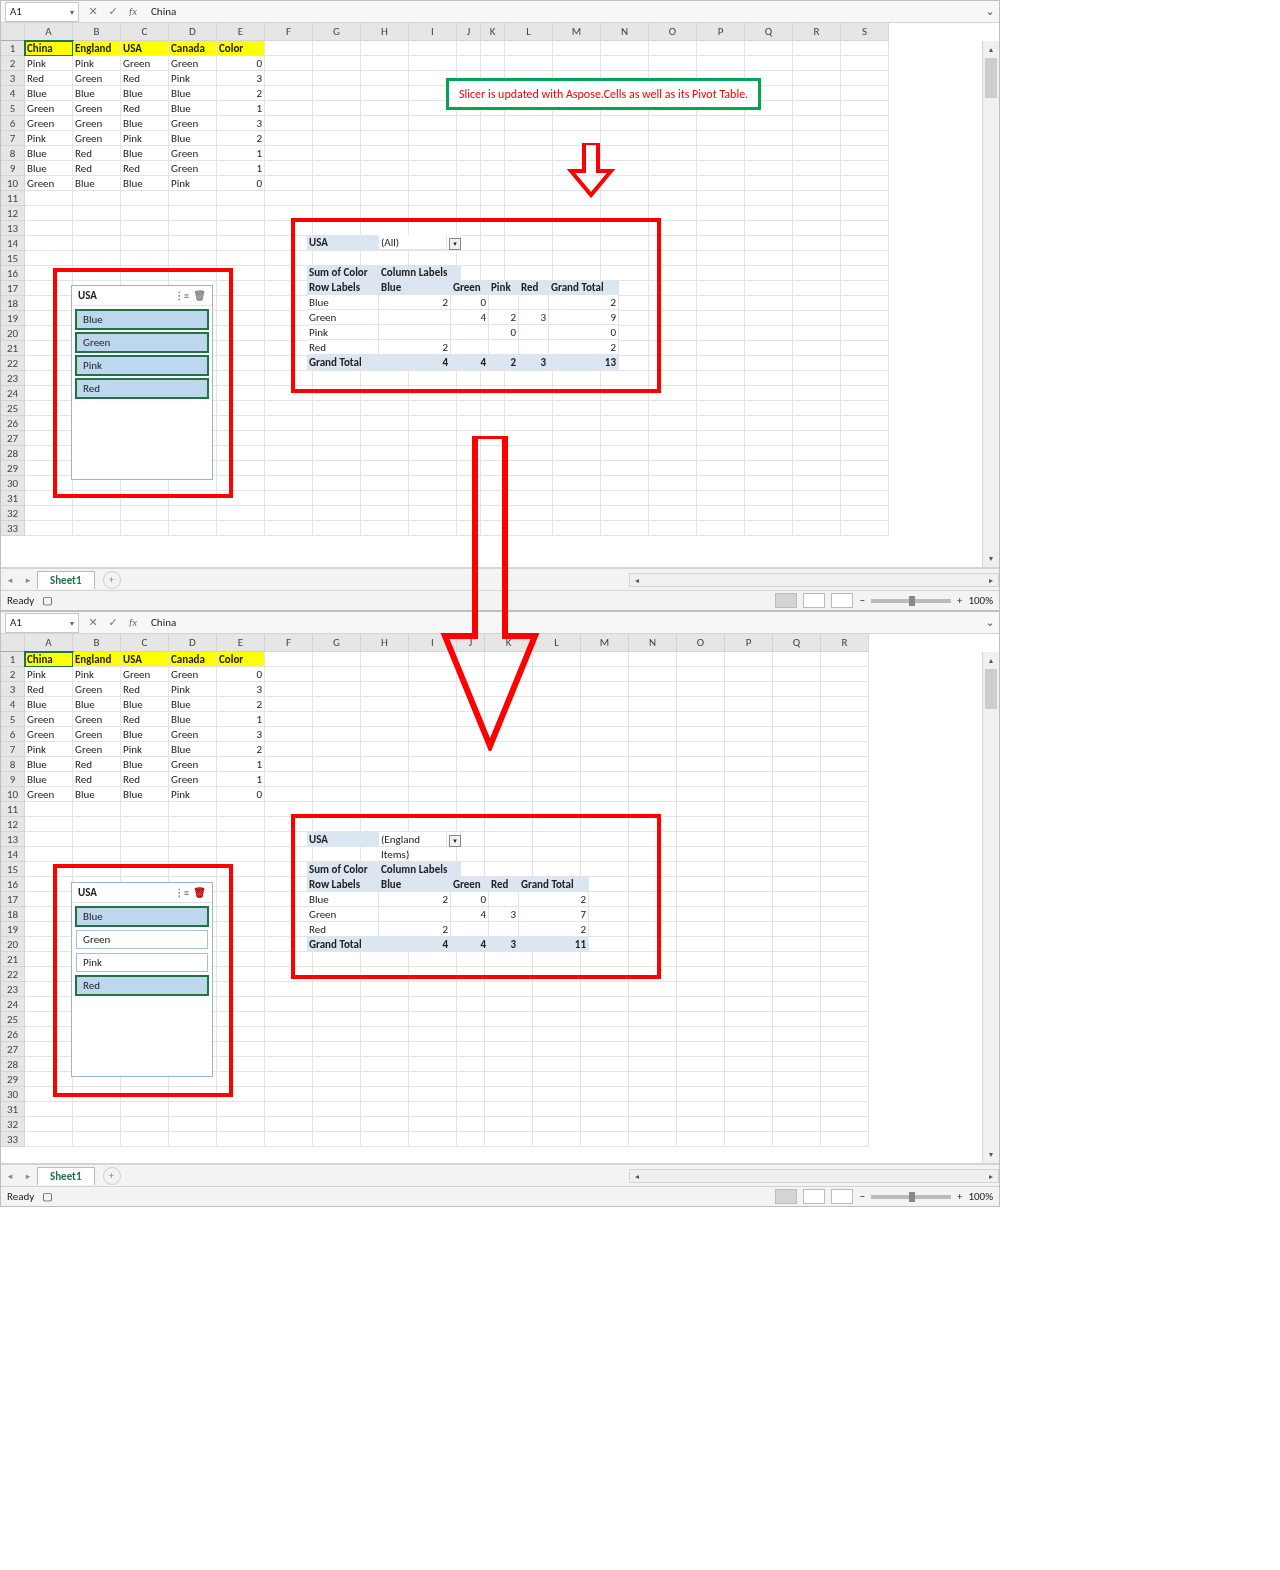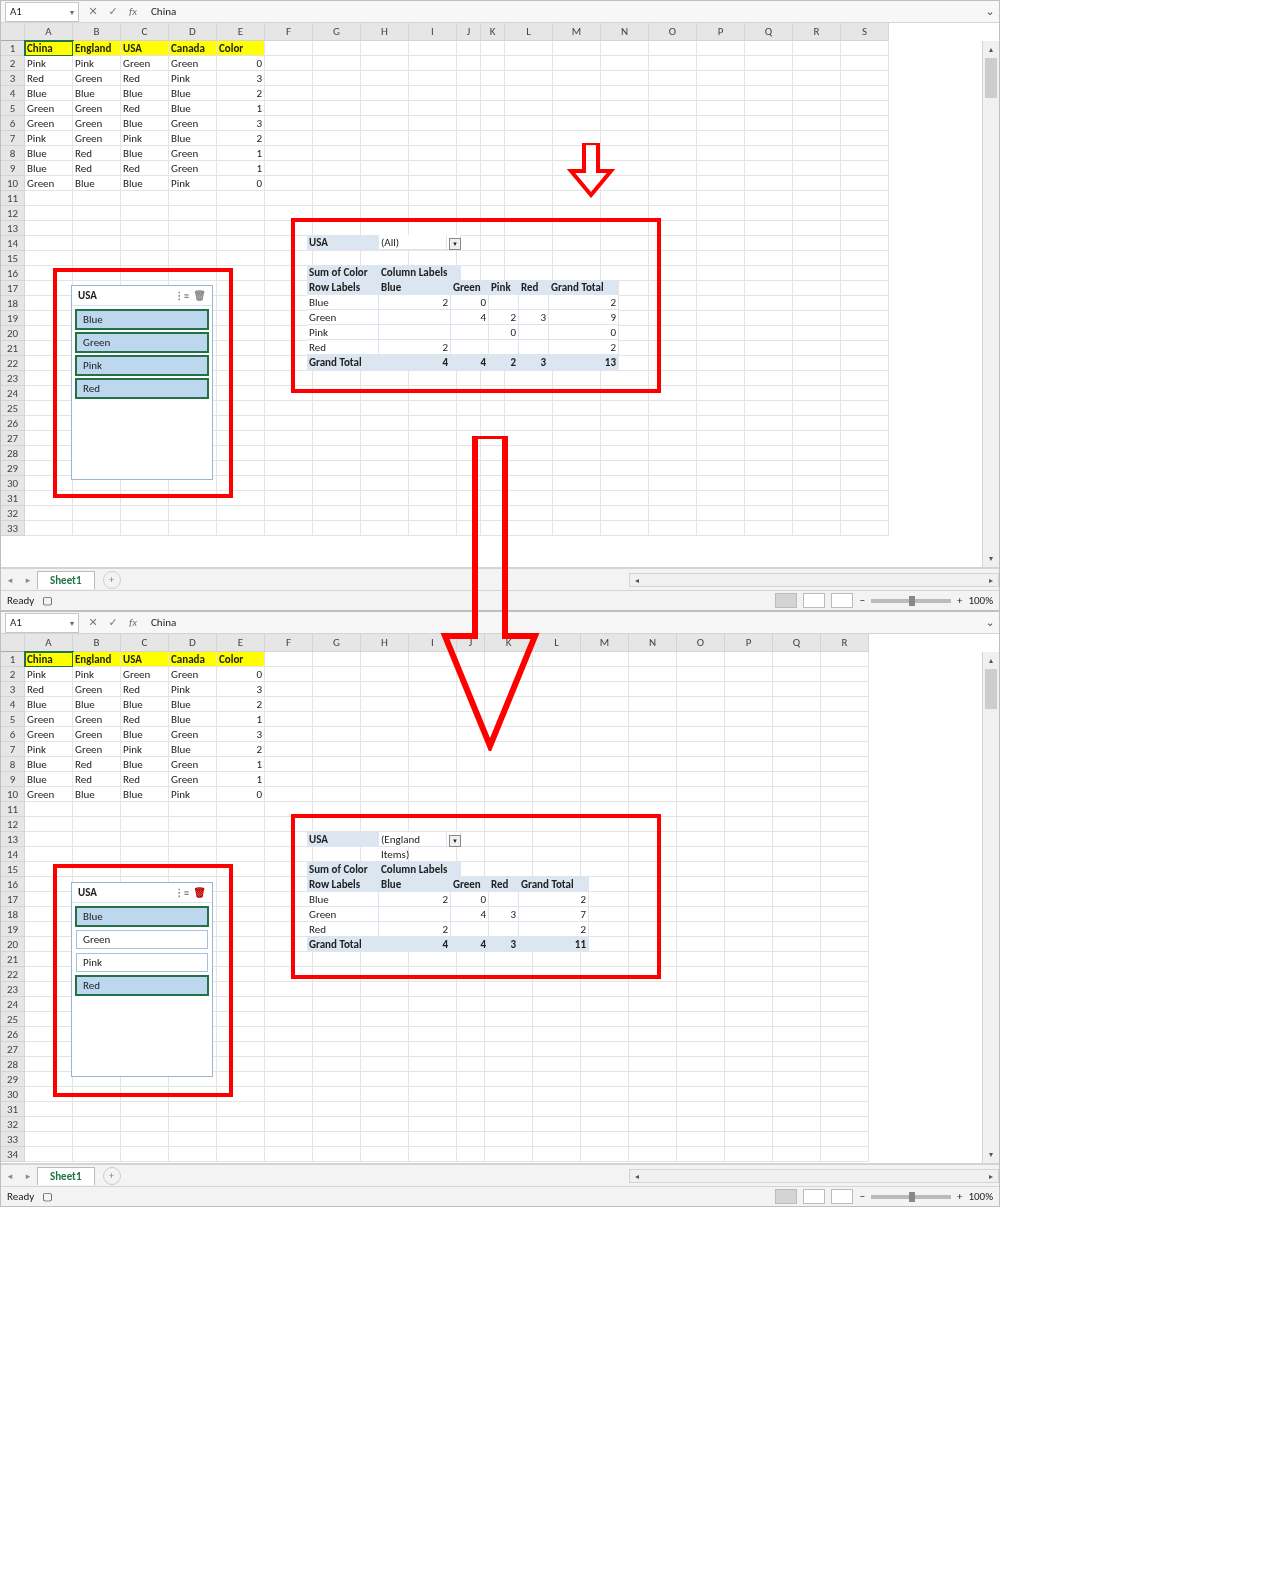--- a/index.html
+++ b/index.html
@@ -840,20 +840,23 @@
           <div class="cell" style="width: 48px;"></div>
           <div class="cell" style="width: 48px;"></div>
           <div class="cell" style="width: 48px;"></div>
           <div class="cell" style="width: 48px;"></div>
           <div class="cell" style="width: 48px;"></div>
           <div class="cell" style="width: 48px;"></div>
           <div class="cell" style="width: 48px;"></div>
         </div>
       </div>
 
+    <div class="overlay greenbox" style="left:445px; top:55px;">
+      <span>Slicer is updated with Aspose.Cells as well as its Pivot Table.</span>
+    </div>
 
     <div class="arrow" style="left:565px; top:120px;">
       <svg width="50" height="55">
           <path d="M18 0 H32 V28 H45 L25 52 L5 28 H18 Z" fill="none" stroke="#ff0000" stroke-width="4"></path>
         </svg>
     </div>
 
     <div class="overlay redbox" style="left:52px; top:245px; width:180px; height:230px;"></div>
 
     <div class="slicer" style="left:70px; top:262px; width:142px; height:195px;">
@@ -1703,41 +1706,20 @@
           <div class="cell" style="width: 28px;"></div>
           <div class="cell" style="width: 48px;"></div>
           <div class="cell" style="width: 48px;"></div>
           <div class="cell" style="width: 48px;"></div>
           <div class="cell" style="width: 48px;"></div>
           <div class="cell" style="width: 48px;"></div>
           <div class="cell" style="width: 48px;"></div>
           <div class="cell" style="width: 48px;"></div>
           <div class="cell" style="width: 48px;"></div>
         </div>
-        <div class="row">
-          <div class="rh">34</div>
-          <div class="cell" style="width: 48px;"></div>
-          <div class="cell" style="width: 48px;"></div>
-          <div class="cell" style="width: 48px;"></div>
-          <div class="cell" style="width: 48px;"></div>
-          <div class="cell" style="width: 48px;"></div>
-          <div class="cell" style="width: 48px;"></div>
-          <div class="cell" style="width: 48px;"></div>
-          <div class="cell" style="width: 48px;"></div>
-          <div class="cell" style="width: 48px;"></div>
-          <div class="cell" style="width: 28px;"></div>
-          <div class="cell" style="width: 48px;"></div>
-          <div class="cell" style="width: 48px;"></div>
-          <div class="cell" style="width: 48px;"></div>
-          <div class="cell" style="width: 48px;"></div>
-          <div class="cell" style="width: 48px;"></div>
-          <div class="cell" style="width: 48px;"></div>
-          <div class="cell" style="width: 48px;"></div>
-          <div class="cell" style="width: 48px;"></div>
-        </div>
       </div>
 
     <div class="overlay redbox" style="left:52px; top:230px; width:180px; height:233px;"></div>
 
     <div class="slicer" style="left:70px; top:248px; width:142px; height:195px;">
       <div class="slicer-hdr">
         <span>USA</span>
         <span class="icons">
           <span>⋮≡</span>
           <span class="funnel-red">🗑</span>

